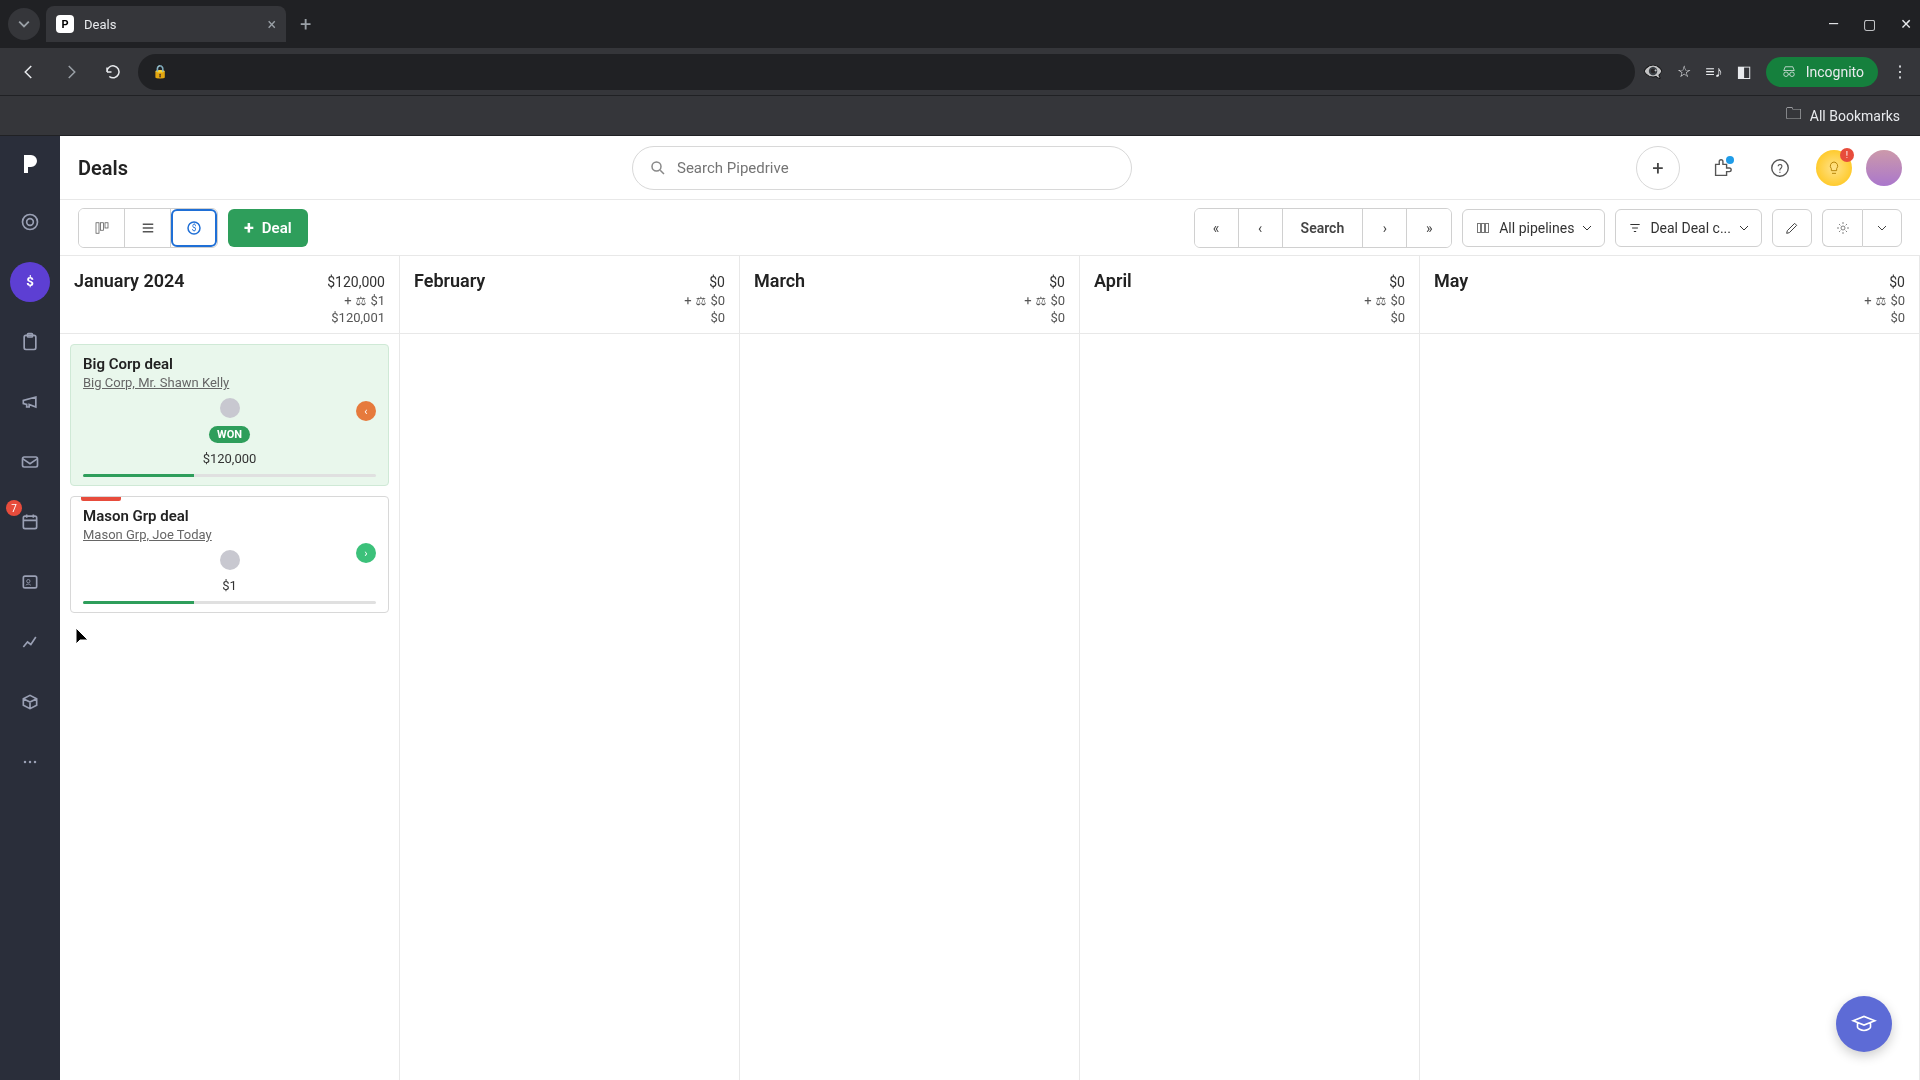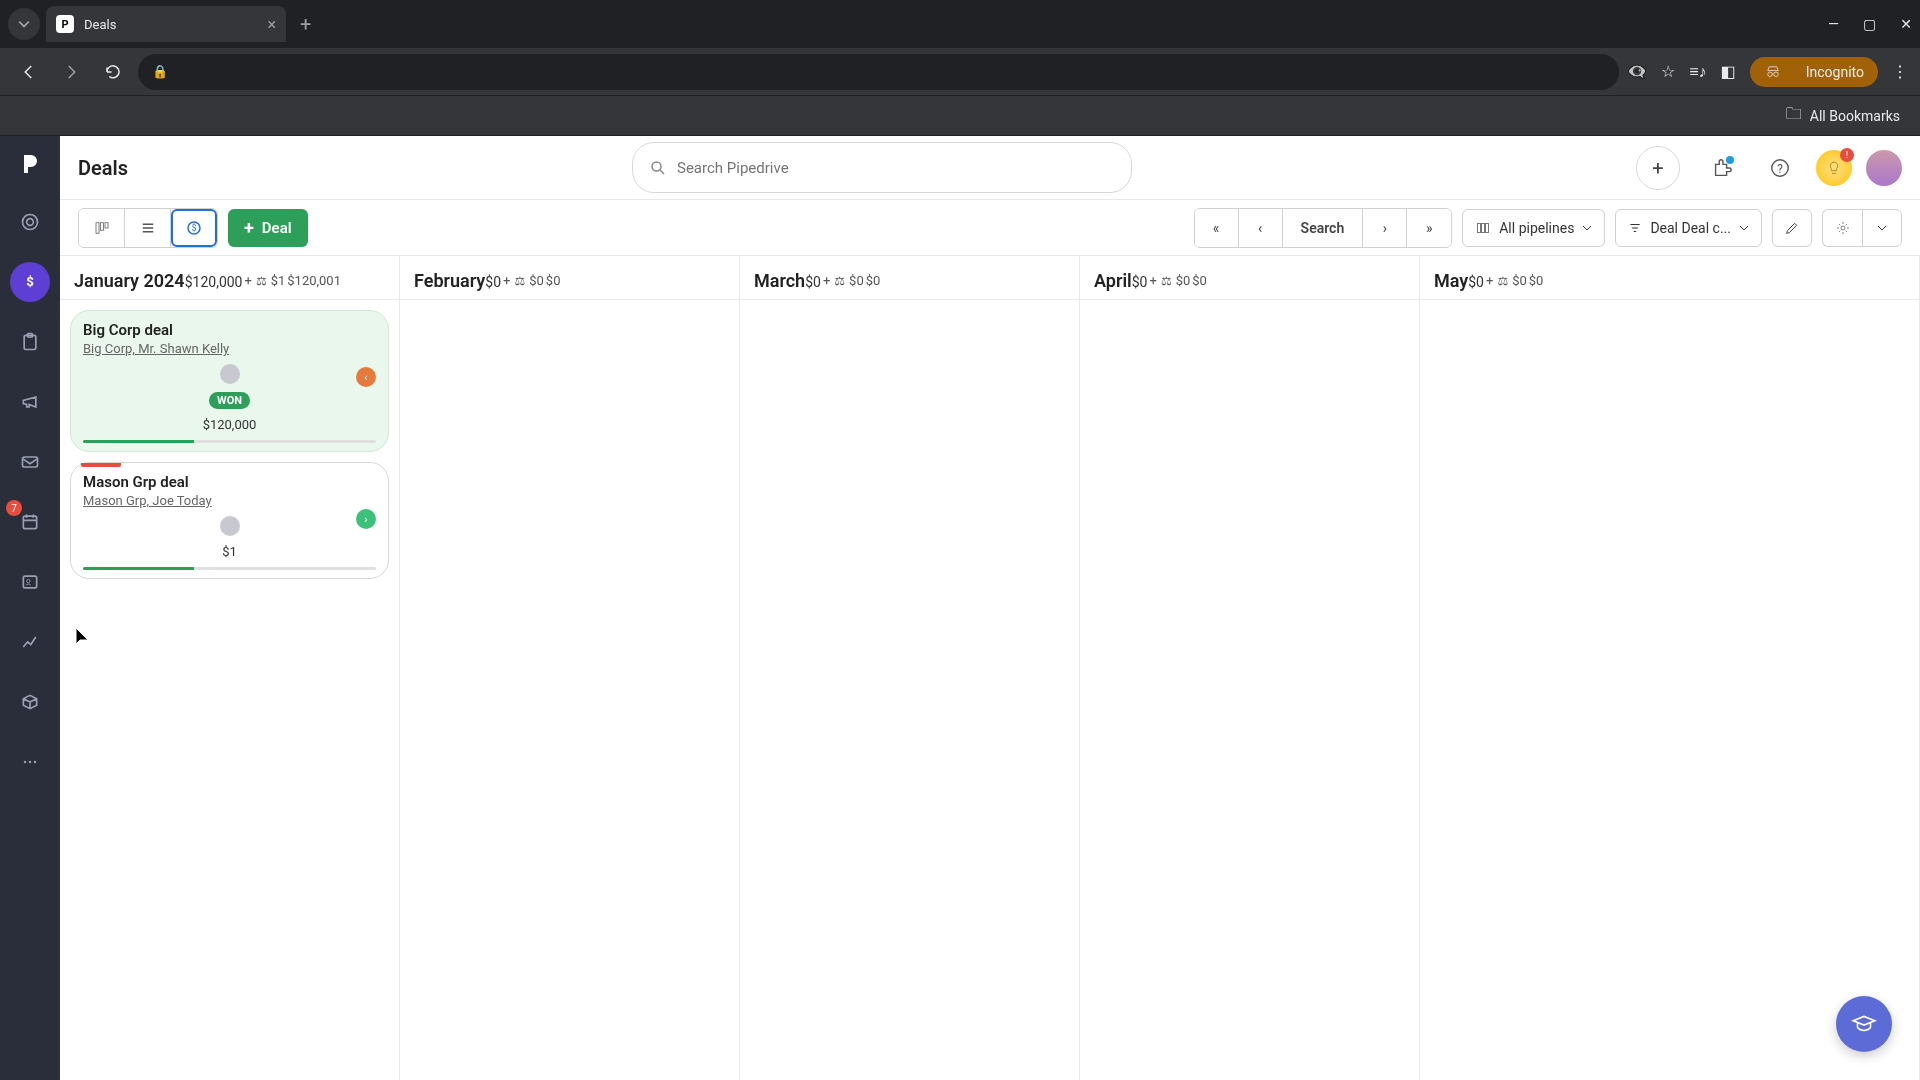--- a/index.html
+++ b/index.html
@@ -14,42 +14,42 @@
 .new-tab { color:#9aa0a6; font-size:20px; margin-left:14px; cursor:pointer; }
 .window-controls { margin-left:auto; display:flex; gap:24px; color:#e8eaed; }
 .window-controls span { cursor:pointer; font-size:14px; }
 
 .browser-toolbar { height:48px; background:#35363a; display:flex; align-items:center; padding:0 12px; gap:8px; border-bottom:1px solid #202124; }
 .nav-btn { width:34px; height:34px; display:flex; align-items:center; justify-content:center; color:#9aa0a6; cursor:pointer; border-radius:50%; }
 .nav-btn.enabled { color:#e8eaed; }
 .url-bar { flex:1; height:36px; background:#202124; border-radius:18px; display:flex; align-items:center; padding:0 14px; color:#e8eaed; font-size:15px; gap:10px; }
 .url-bar .lock { color:#9aa0a6; font-size:13px; }
 .toolbar-right { display:flex; align-items:center; gap:14px; color:#e8eaed; }
-.incognito-badge { background:#a16207; border-radius:16px; padding:6px 14px; display:flex; align-items:center; gap:24px; font-size:14px; }
+.incognito-badge { background:#15803d; border-radius:16px; padding:6px 14px; display:flex; align-items:center; gap:8px; font-size:14px; }
 .incog-icon { width:18px; height:18px; }
 
 .bookmarks-bar { height:40px; background:#35363a; display:flex; align-items:center; justify-content:flex-end; padding:0 20px; color:#e8eaed; font-size:14px; gap:8px; border-bottom:1px solid #202124;}
 .bookmarks-bar .folder-icon { font-size:16px; }
 
 
 .app { position:absolute; top:136px; left:0; right:0; bottom:0; background:#fff; display:flex; }
 
 
 .sidebar { width:60px; background:#2a2e3a; display:flex; flex-direction:column; align-items:center; padding-top:10px; gap:20px; }
 .sb-logo { width:36px; height:36px; color:#fff; display:flex; align-items:center; justify-content:center; font-weight:700; }
 .sb-item { width:40px; height:40px; display:flex; align-items:center; justify-content:center; color:#9aa0b4; cursor:pointer; border-radius:8px; position:relative; }
 .sb-item.active { background:#5d3fd3; color:#fff; border-radius:50%; }
 .sb-badge { position:absolute; top:-2px; left:-4px; background:#e74c3c; color:#fff; font-size:10px; border-radius:50%; width:16px; height:16px; display:flex; align-items:center; justify-content:center; }
 
 
 .main { flex:1; display:flex; flex-direction:column; background:#fff; }
 
 .header { height:64px; display:flex; align-items:center; padding:0 18px; border-bottom:1px solid #e8e8e8; gap:12px; }
 .page-title { font-size:20px; font-weight:600; color:#222; }
-.search-wrap { margin-left:auto; margin-right:auto; width:500px; height:51px; border:1px solid #d8d8d8; border-radius:22px; display:flex; align-items:center; padding:0 16px; gap:10px; color:#777; }
+.search-wrap { margin-left:auto; margin-right:auto; width:500px; height:44px; border:1px solid #d8d8d8; border-radius:22px; display:flex; align-items:center; padding:0 16px; gap:10px; color:#777; }
 .search-wrap input { border:none; outline:none; flex:1; font-size:15px; background:transparent; }
 .circle-btn { width:44px; height:44px; border:1px solid #d8d8d8; border-radius:50%; display:flex; align-items:center; justify-content:center; color:#444; cursor:pointer; font-size:20px; }
 .header-right { display:flex; align-items:center; gap:14px; margin-left:8px; }
 .hint-bulb { width:36px; height:36px; border-radius:50%; background:radial-gradient(#ffe28a,#ffc107); display:flex; align-items:center; justify-content:center; position:relative; }
 .hint-bulb .dot { position:absolute; top:-2px; right:-2px; width:14px; height:14px; background:#e74c3c; border-radius:50%; font-size:9px; color:#fff; display:flex; align-items:center; justify-content:center;}
 .avatar { width:36px; height:36px; border-radius:50%; background:linear-gradient(#c9a,#a7c); }
 
 
 .toolbar { height:56px; display:flex; align-items:center; padding:0 18px; gap:10px; border-bottom:1px solid #e8e8e8; }
 .view-group { display:flex; border:1px solid #d0d0d0; border-radius:6px; overflow:hidden; }
@@ -67,29 +67,29 @@
 .settings-group{display:flex;}
 .settings-group .icon-btn:first-child{border-radius:6px 0 0 6px; border-right:none;}
 .settings-group .icon-btn:last-child{border-radius:0 6px 6px 0;}
 
 
 .timeline { flex:1; display:flex; overflow:hidden; }
 .month-col { border-right:1px solid #e8e8e8; display:flex; flex-direction:column; }
 .month-col:first-child{ flex:0 0 340px; }
 .month-col.other{ flex:0 0 340px; }
 .month-col:last-child{ flex:1; }
-.month-head { padding:14px 14px 8px; display:flex; flex-direction:row; gap:2px; border-bottom:1px solid #e8e8e8;}
+.month-head { padding:14px 14px 8px; display:flex; flex-direction:column; gap:2px; border-bottom:1px solid #e8e8e8;}
 .month-row { display:flex; justify-content:space-between; align-items:baseline; }
 .month-name { font-size:18px; font-weight:600; color:#222; }
 .month-val { font-size:14px; color:#333; }
 .sub-row { display:flex; justify-content:flex-end; align-items:center; gap:4px; color:#555; font-size:13px; }
 .scale-icon { font-size:12px; }
 
 .cards { padding:10px; display:flex; flex-direction:column; gap:10px; }
-.card { border:1px solid #d8d8d8; border-radius:19px; padding:10px 12px 8px; position:relative; cursor:pointer; }
+.card { border:1px solid #d8d8d8; border-radius:4px; padding:10px 12px 8px; position:relative; cursor:pointer; }
 .card.won { background:#e9f7ec; border-color:#cfe9d6; }
 .card .stripe { position:absolute; top:0; left:10px; width:40px; height:4px; background:#e74c3c; border-radius:0 0 2px 2px; }
 .card-title { font-size:15px; font-weight:600; color:#222; }
 .card-sub { font-size:13px; color:#666; margin-top:2px;text-decoration:underline; }
 .card-meta { display:flex; align-items:center; gap:8px; margin-top:8px;flex-direction:column; }
 .mini-avatar { width:20px; height:20px; border-radius:50%; background:#c8c8d0; }
 .won-badge { background:#2e9e5b; color:#fff; font-size:11px; font-weight:700; border-radius:10px; padding:2px 8px; }
 .card-amount { font-size:13px; color:#333; }
 .status-dot { position:absolute; right:12px; top:40%; width:20px; height:20px; border-radius:50%; display:flex; align-items:center; justify-content:center; color:#fff; font-size:11px; }
 .status-dot.red{ background:#e67a3c; }

